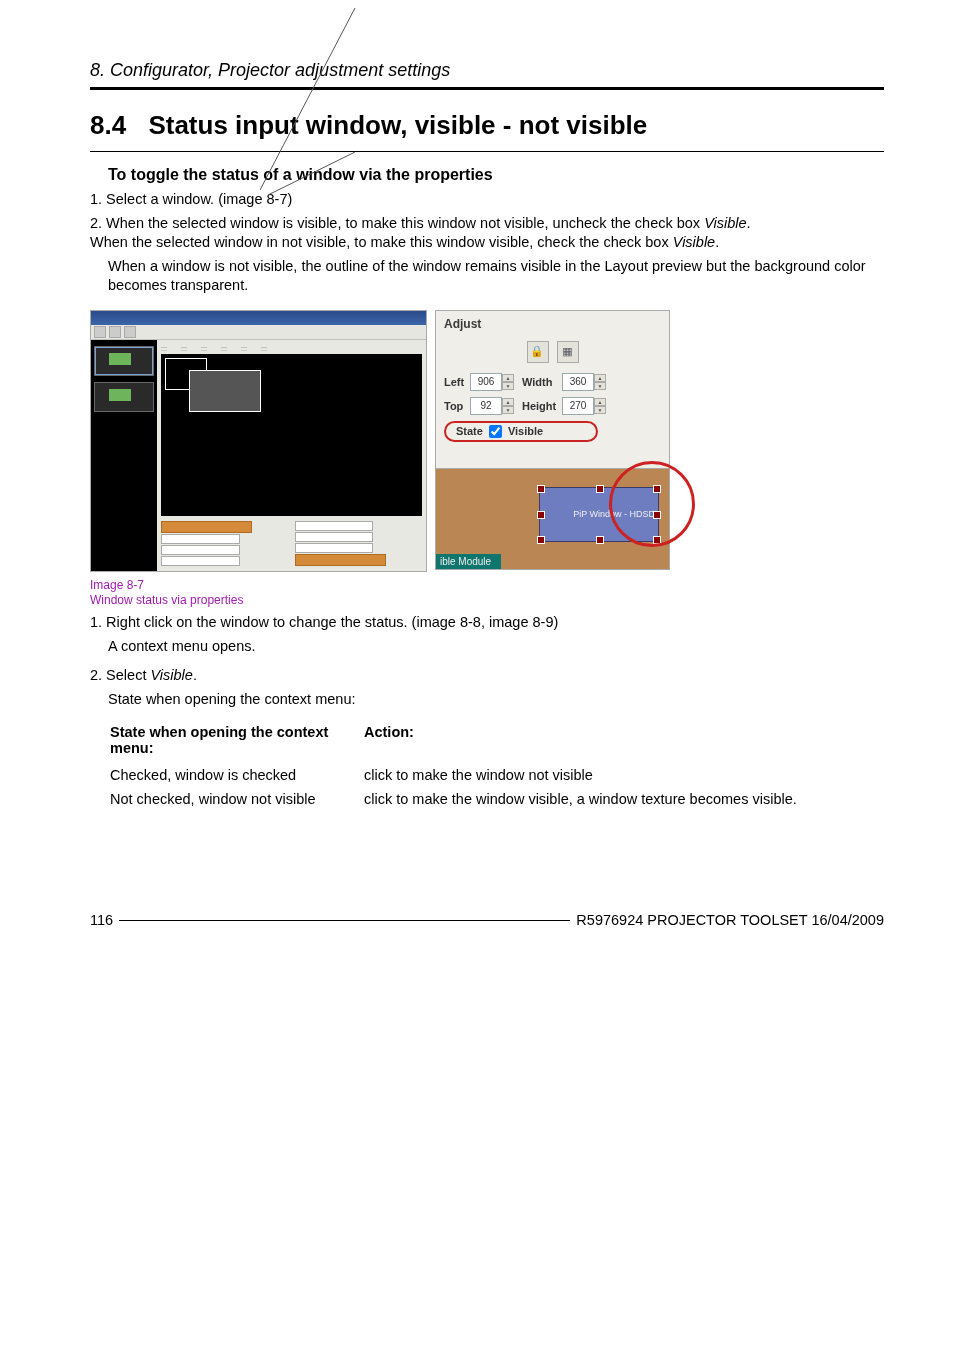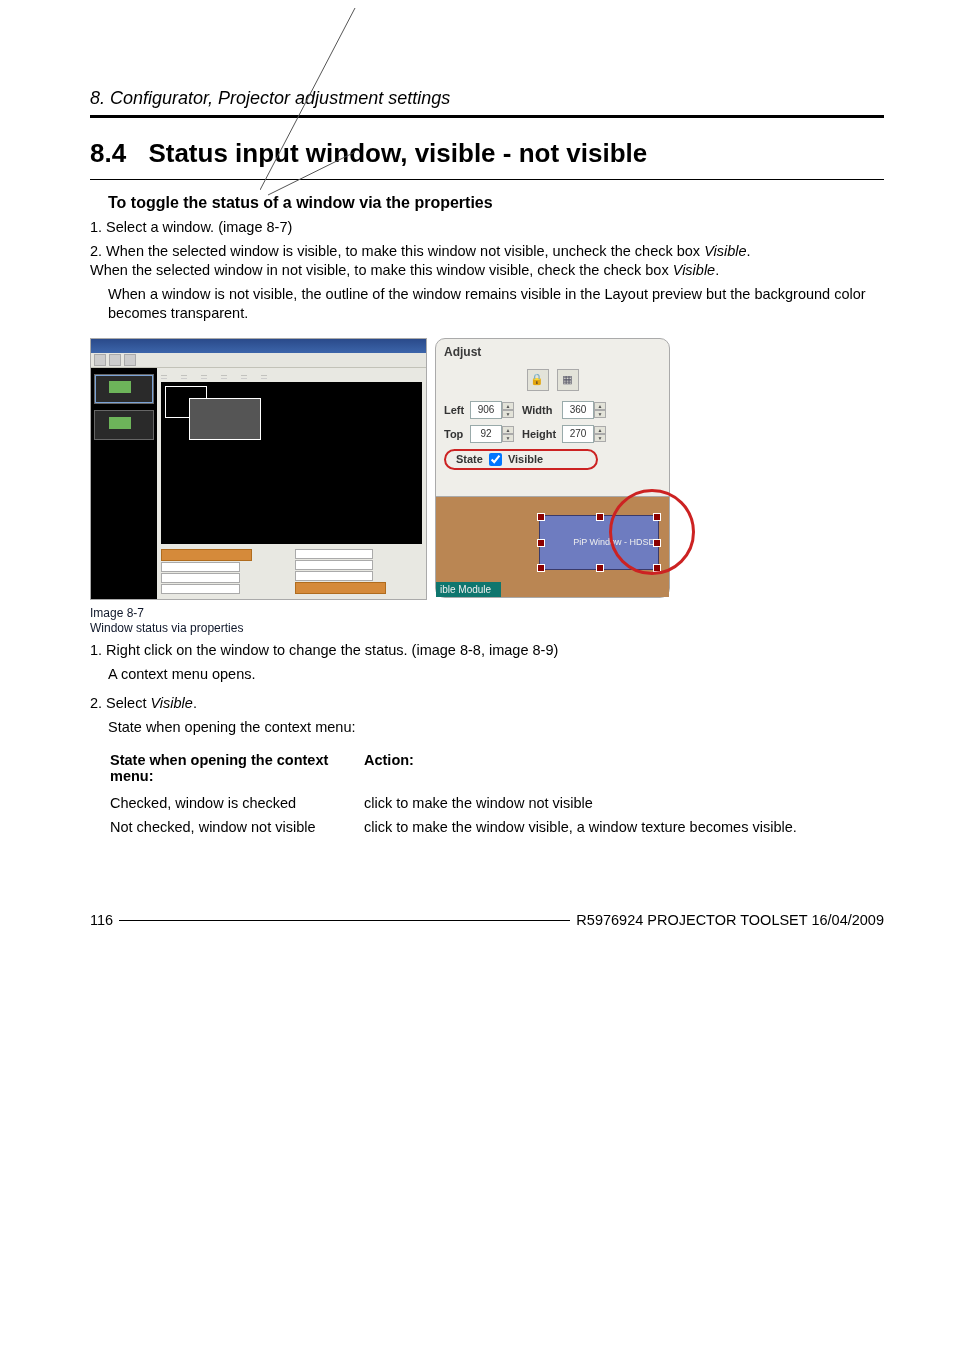--- a/index.html
+++ b/index.html
@@ -6,21 +6,21 @@
     margin: 0;
     padding: 0;
     font-family: Arial, Helvetica, sans-serif;
     background: #fff;
     color: #000;
   }
   .page {
     width: 954px;
     height: 968px;
     box-sizing: border-box;
-    padding: 88px 70px 40px 90px;
+    padding: 60px 70px 40px 90px;
     position: relative;
   }
   .running-head {
     font-style: italic;
     font-size: 18px;
     margin-bottom: 6px;
   }
   .head-rule {
     border: none;
     border-top: 3px solid #000;
@@ -54,21 +54,21 @@
   }
   .step {
     padding-left: 0;
   }
   .step-body {
     margin: 4px 0 10px 18px;
   }
   .italic { font-style: italic; }
   .fig-caption {
     font-size: 12px;
-    color: #0f172a;
+    color: #a21caf;
     margin-top: 6px;
     line-height: 1.3;
   }
   .action-table {
     margin: 6px 0 0 18px;
     font-size: 14.5px;
   }
   .action-table td {
     vertical-align: top;
     padding: 3px 12px 3px 0;
@@ -165,21 +165,20 @@
   .left-ui .ctrl-col .field{height:8px;background:#fff;border:1px solid #aaa;margin:1px 0;width:60%;}
   .left-ui .ctrl-col .ofield{height:10px;background:#d58a3a;border:1px solid #b06c1e;margin:1px 0;width:70%;display:flex;align-items:center;justify-content:center;color:#fff;}
 
   .right-panel {
     width: 235px;
     height: 260px;
     position: relative;
     background:#efeee9;
     box-sizing:border-box;
     padding:6px 8px 0 8px;
-    border-radius:10px;
   }
   .right-panel .title {
     font-weight:bold;font-size:12px;color:#3a3a3a;margin-bottom:10px;
   }
   .adj-row{display:flex;align-items:center;font-size:11px;color:#333;margin-bottom:6px;gap:0;}
   .adj-row .lbl{width:26px;font-weight:bold;}
   .adj-row .lbl2{width:40px;font-weight:bold;margin-left:8px;}
   .numbox{width:30px;height:16px;background:#fff;border:1px solid #9aa;display:flex;align-items:center;justify-content:center;font-size:10px;color:#333;}
   .spin{width:12px;height:16px;display:flex;flex-direction:column;}
   .spin div{flex:1;background:#e3e3d9;border:1px solid #aaa;font-size:5px;line-height:6px;text-align:center;color:#555;}

